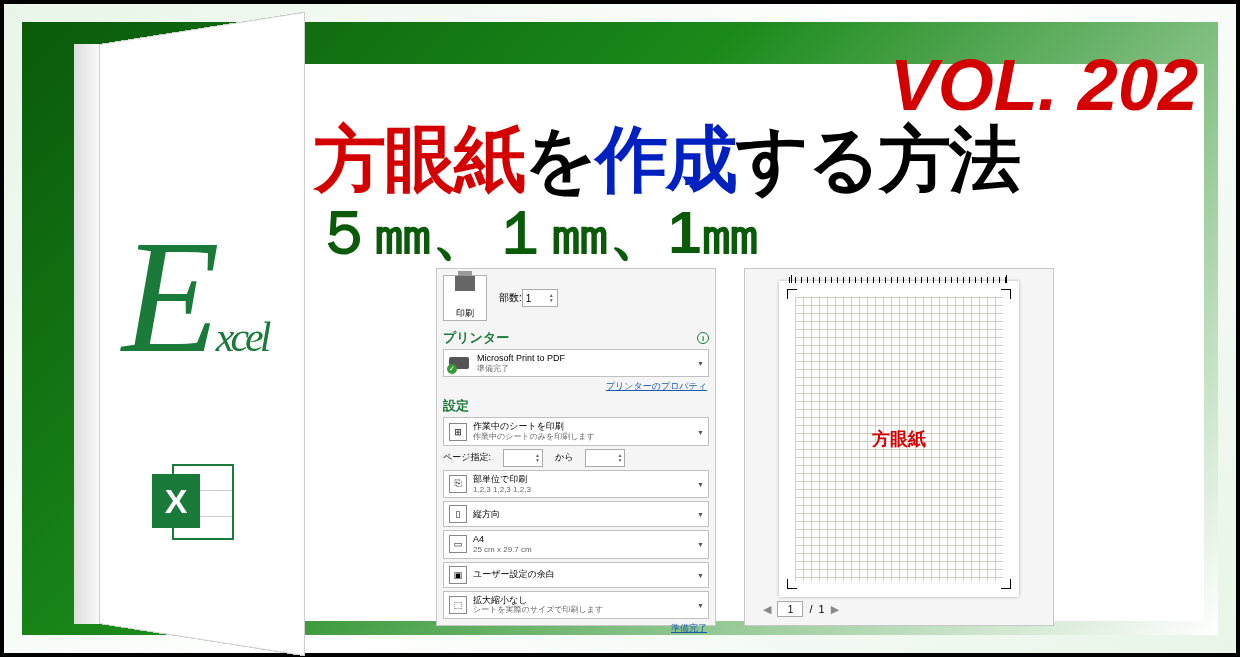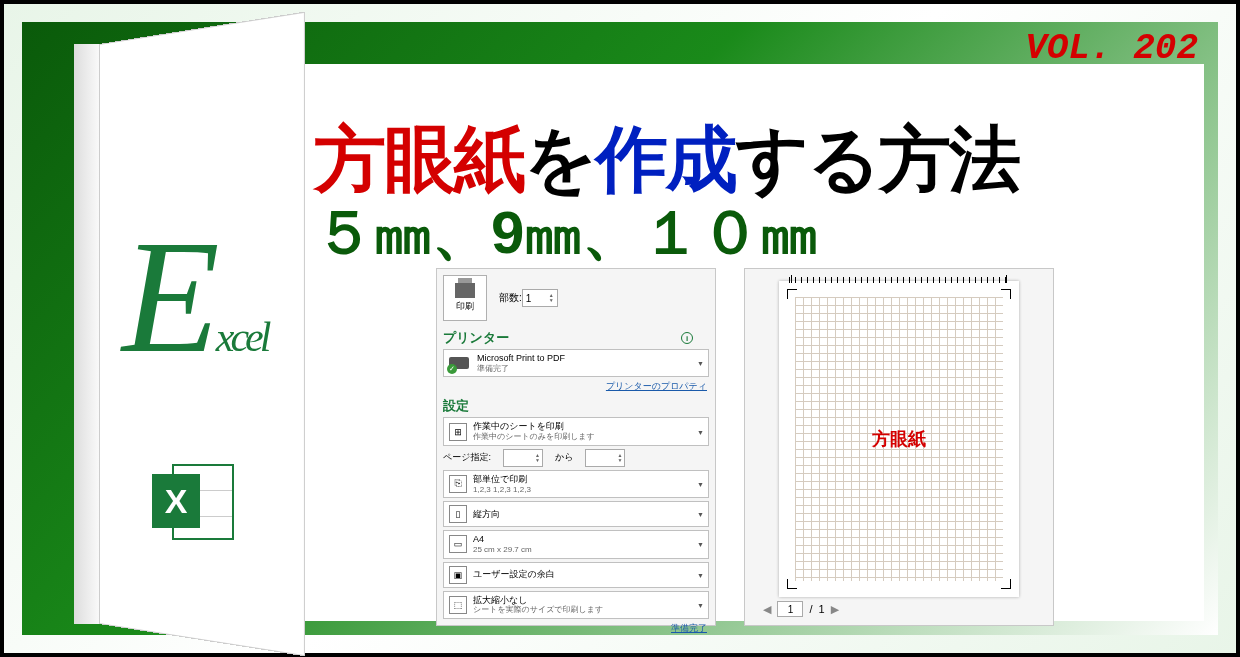--- a/index.html
+++ b/index.html
@@ -102,26 +102,26 @@
       font-size: 34px;
       font-weight: bold;
       display: flex;
       align-items: center;
       justify-content: center;
       font-family: Arial, sans-serif;
     }
     .vol-label {
       position: absolute;
       right: 38px;
-      top: 24px;
-      font-size: 36px;
+      top: 40px;
+      font-size: 72px;
       font-weight: bold;
       font-style: italic;
       color: #d40000;
-      font-family: Liberation Mono, monospace;
+      font-family: Liberation Sans, sans-serif;
       z-index: 20;
     }
     .title-area {
       position: absolute;
       left: 310px;
       top: 75px;
       z-index: 15;
     }
     .title-line1 {
       font-size: 72px;
@@ -161,21 +161,21 @@
       margin-bottom: 8px;
     }
     .print-btn-box {
       width: 44px;
       height: 46px;
       background: #fff;
       border: 1px solid #b0b0b0;
       display: flex;
       flex-direction: column;
       align-items: center;
-      justify-content: center;
+      justify-content: space-between;
     }
     .printer-icon {
       width: 20px;
       height: 15px;
       background: #666;
       position: relative;
       margin-bottom: 2px;
     }
     .printer-icon::before {
       content: '';
@@ -187,21 +187,21 @@
     .spin-input {
       width: 36px; height: 18px; border: 1px solid #aaa; background: #fff;
       font-size: 10px; padding: 0 3px; display: flex; align-items: center;
       justify-content: space-between;
     }
     .spin-arrows { display:flex; flex-direction:column; font-size:5px; line-height:5px; color:#666; }
     .section-header {
       color: #1a7a3a;
       font-weight: bold;
       font-size: 13px;
-      margin: 4px 16px 2px 0;
+      margin: 4px 0 2px 0;
       display: flex;
       justify-content: space-between;
       align-items: center;
     }
     .info-icon {
       width: 12px; height: 12px; border-radius: 50%;
       border: 1px solid #1a7a3a; color: #1a7a3a;
       font-size: 8px; display: flex; align-items: center; justify-content: center;
     }
     .setting-row {
@@ -316,21 +316,21 @@
       <div class="excel-icon-x">X</div>
     </div>
   </div>
 
   <div class="vol-label">VOL. 202</div>
 
   <div class="title-area">
     <div class="title-line1">
       <span class="t-red">方眼紙</span><span class="t-black">を</span><span class="t-blue">作成</span><span class="t-black">する方法</span>
     </div>
-    <div class="title-line2">５㎜、9㎜、１０㎜</div>
+    <div class="title-line2">５㎜、１㎜、1㎜</div>
   </div>
 
   <div class="print-panel">
     <div class="print-btn">
       <div class="print-btn-box">
         <div class="printer-icon"></div>
         <span style="font-size:9px;">印刷</span>
       </div>
       <div class="copies-row">
         <span>部数:</span>

